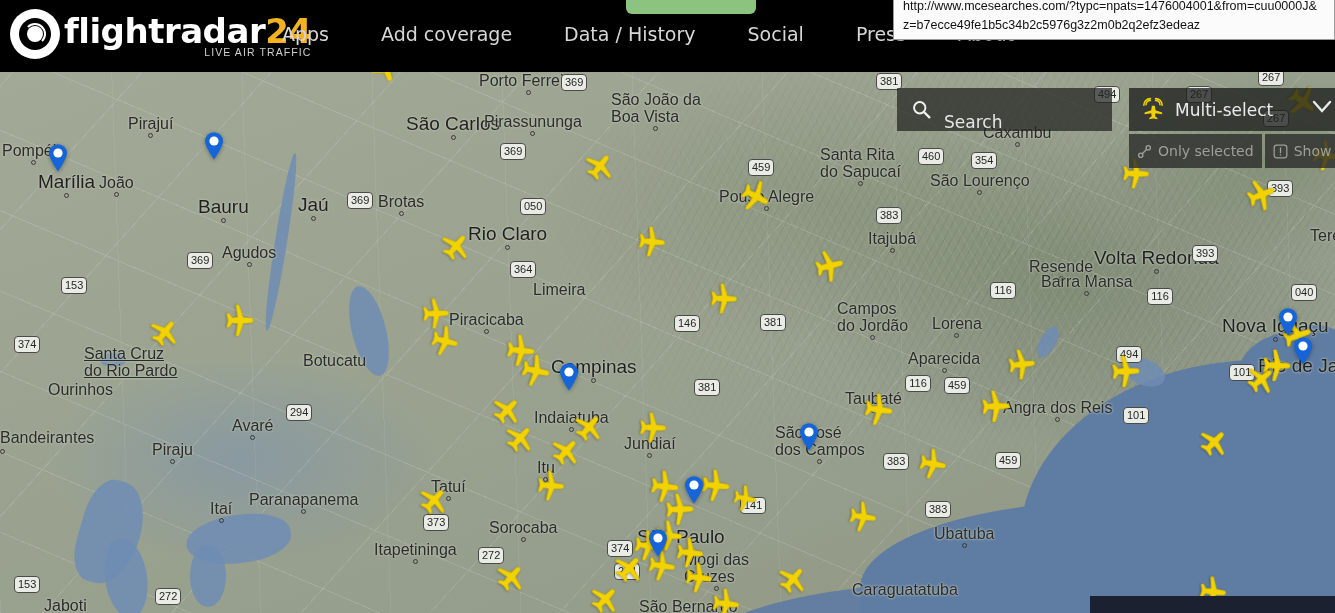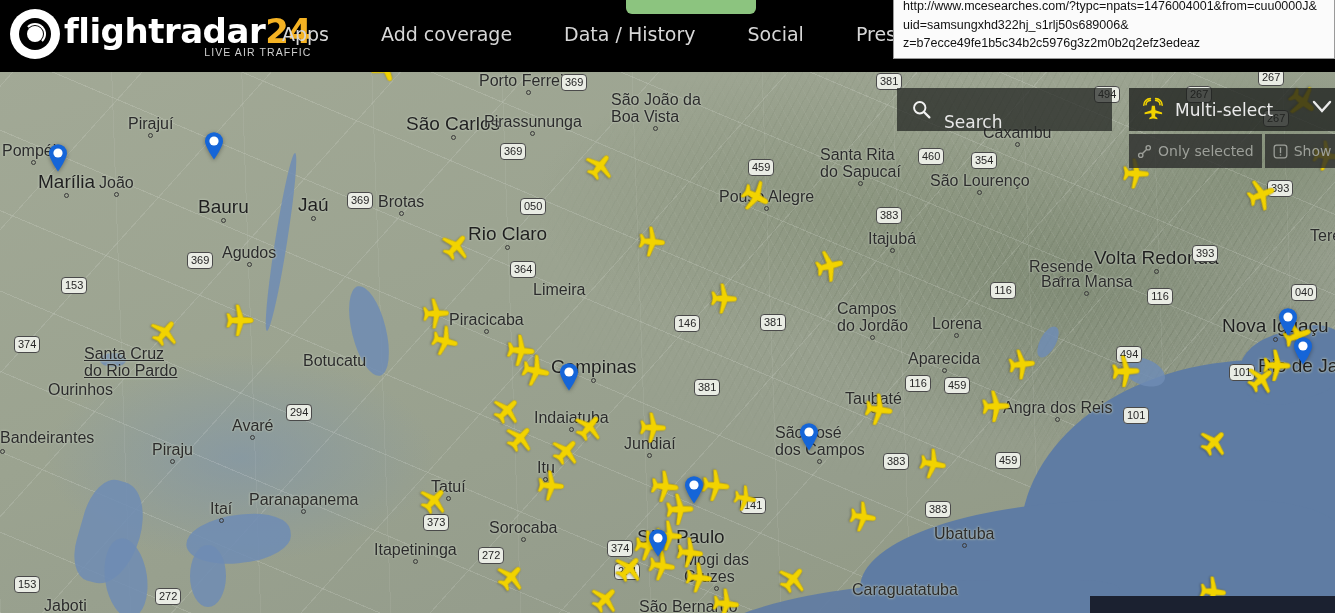--- a/index.html
+++ b/index.html
@@ -713,21 +713,20 @@
       <div class="nav-item">Social</div>
       <div class="nav-item">Press</div>
       <div class="nav-item">About</div>
     </div>
 
     <div id="green-pill"></div>
   </div>
 
   <div id="url-tip">
     <div>http://www.mcesearches.com/?typc=npats=1476004001&amp;from=cuu0000J&amp;</div>
-    <div>uid=samsungxhd322hj_s1rlj50s689006&amp;</div>
     <div>z=b7ecce49fe1b5c34b2c5976g3z2m0b2q2efz3edeaz</div>
   </div>
 
   <div id="search-panel">
     <span style="display:flex;">
       <svg width="21" height="21" viewBox="0 0 24 24">
         <circle cx="10" cy="10" r="6.5" fill="none" stroke="#f2f2f2" stroke-width="2.2"></circle>
         <line x1="14.8" y1="14.8" x2="21" y2="21" stroke="#f2f2f2" stroke-width="2.6" stroke-linecap="round"></line>
       </svg>
     </span>

